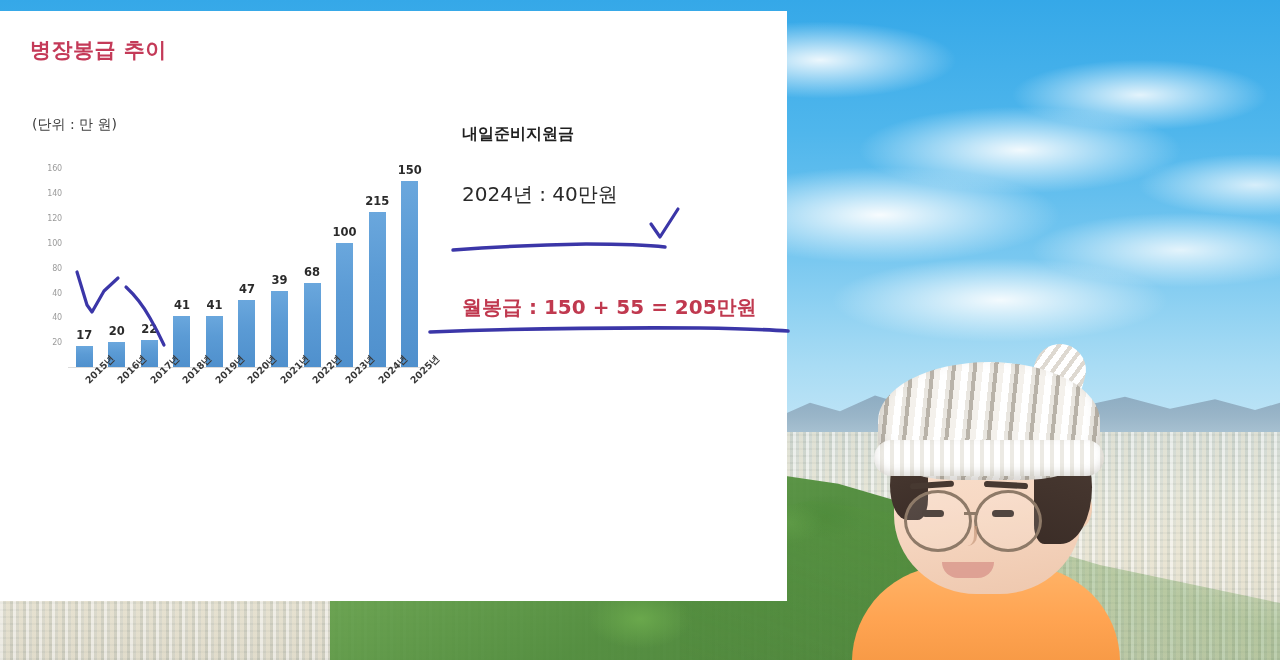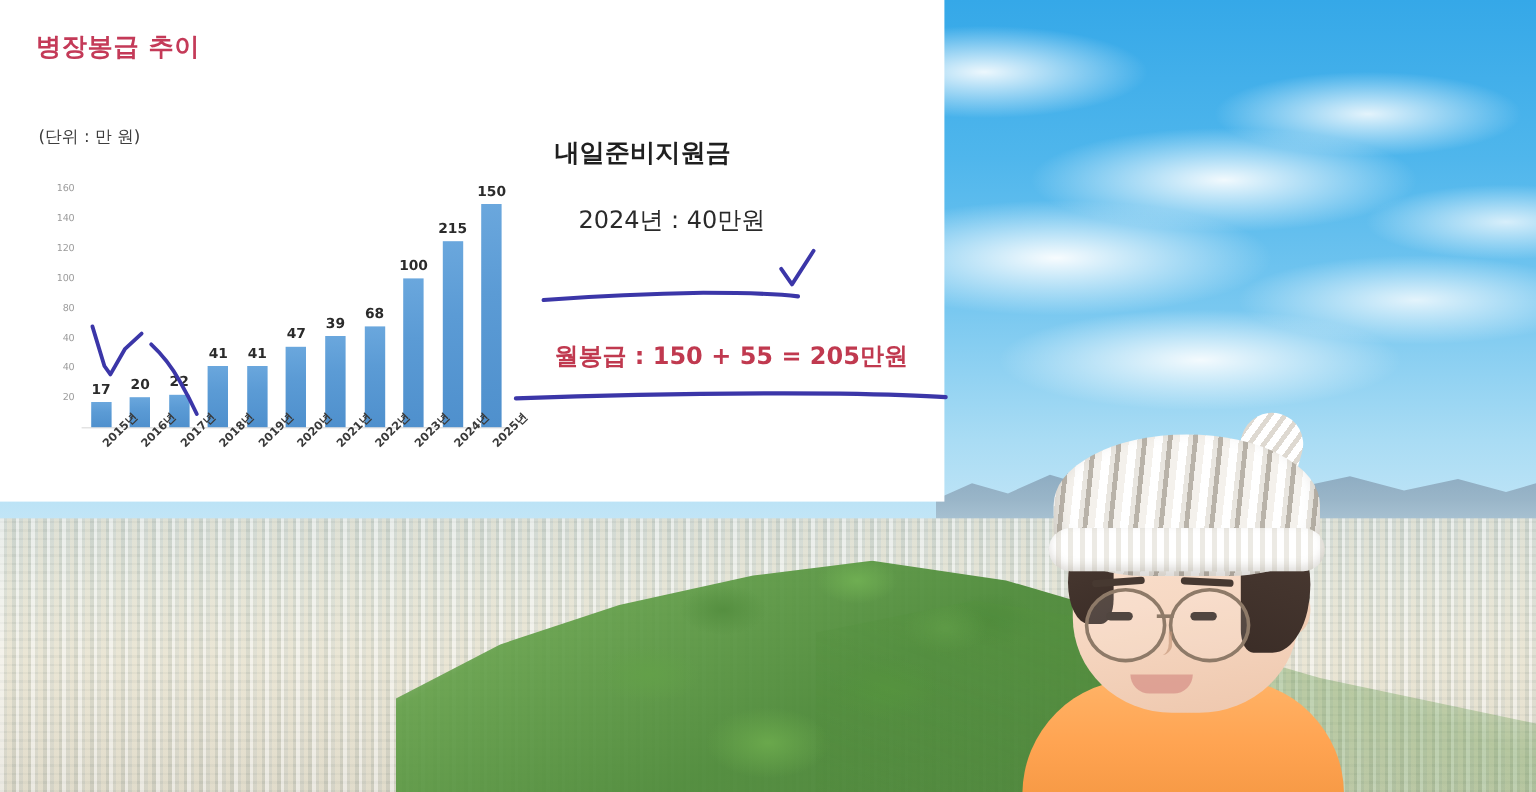--- a/index.html
+++ b/index.html
@@ -146,21 +146,21 @@
     position:absolute;left:120px;top:156px;width:16px;height:20px;
     border-right:3px solid rgba(196,150,122,.65);border-radius:0 0 50% 0;
   }
   .p-mouth{
     position:absolute;left:104px;top:192px;width:52px;height:16px;
     background:#dc9c90;border-radius:0 0 26px 26px;opacity:.9;
   }
 
   
   .slide{
-    position:absolute;left:0;top:0;width:787px;height:418px;
+    position:absolute;left:0;top:11px;width:787px;height:590px;
     background:#ffffff;
   }
   .slide-title{
     position:absolute;left:30px;top:25px;
     font-size:21px;font-weight:700;color:#c43a58;letter-spacing:.5px;
     font-family:"DejaVu Sans","Liberation Sans",sans-serif;
   }
   .unit-label{
     position:absolute;left:32px;top:105px;
     font-size:14px;color:#3d3d3d;
@@ -196,26 +196,26 @@
     position:absolute;top:8px;width:52px;text-align:left;
     font-size:9.5px;font-weight:700;color:#3a3a3a;
     transform:rotate(-45deg);transform-origin:left top;
     font-family:"DejaVu Sans","Liberation Sans",sans-serif;
     white-space:nowrap;
   }
 
   
   .note{position:absolute;left:462px;}
   .note-head{
-    top:113px;font-size:21px;font-weight:700;color:#1f1f1f;
+    top:113px;font-size:16px;font-weight:700;color:#1f1f1f;
     font-family:"DejaVu Sans","Liberation Sans",sans-serif;
   }
   .note-line{
     font-size:20px;color:#2a2a2a;
-    font-family:"DejaVu Sans","Liberation Sans",sans-serif;white-space:nowrap;margin-left:20px;
+    font-family:"DejaVu Sans","Liberation Sans",sans-serif;white-space:nowrap;
   }
   .note-l1{top:170px;}
   .note-l2{top:217px;}
   .note-red{
     top:283px;font-size:20px;font-weight:700;color:#c0394f;white-space:nowrap;
     font-family:"DejaVu Sans","Liberation Sans",sans-serif;
   }
 
   
   .ink{position:absolute;left:0;top:0;width:1280px;height:660px;pointer-events:none;}

